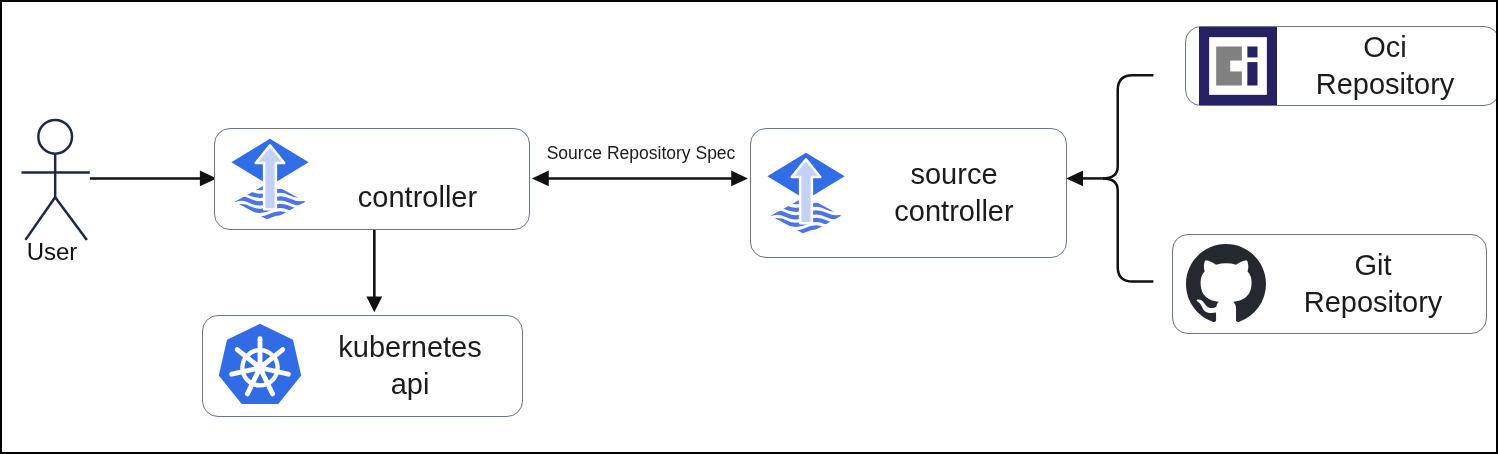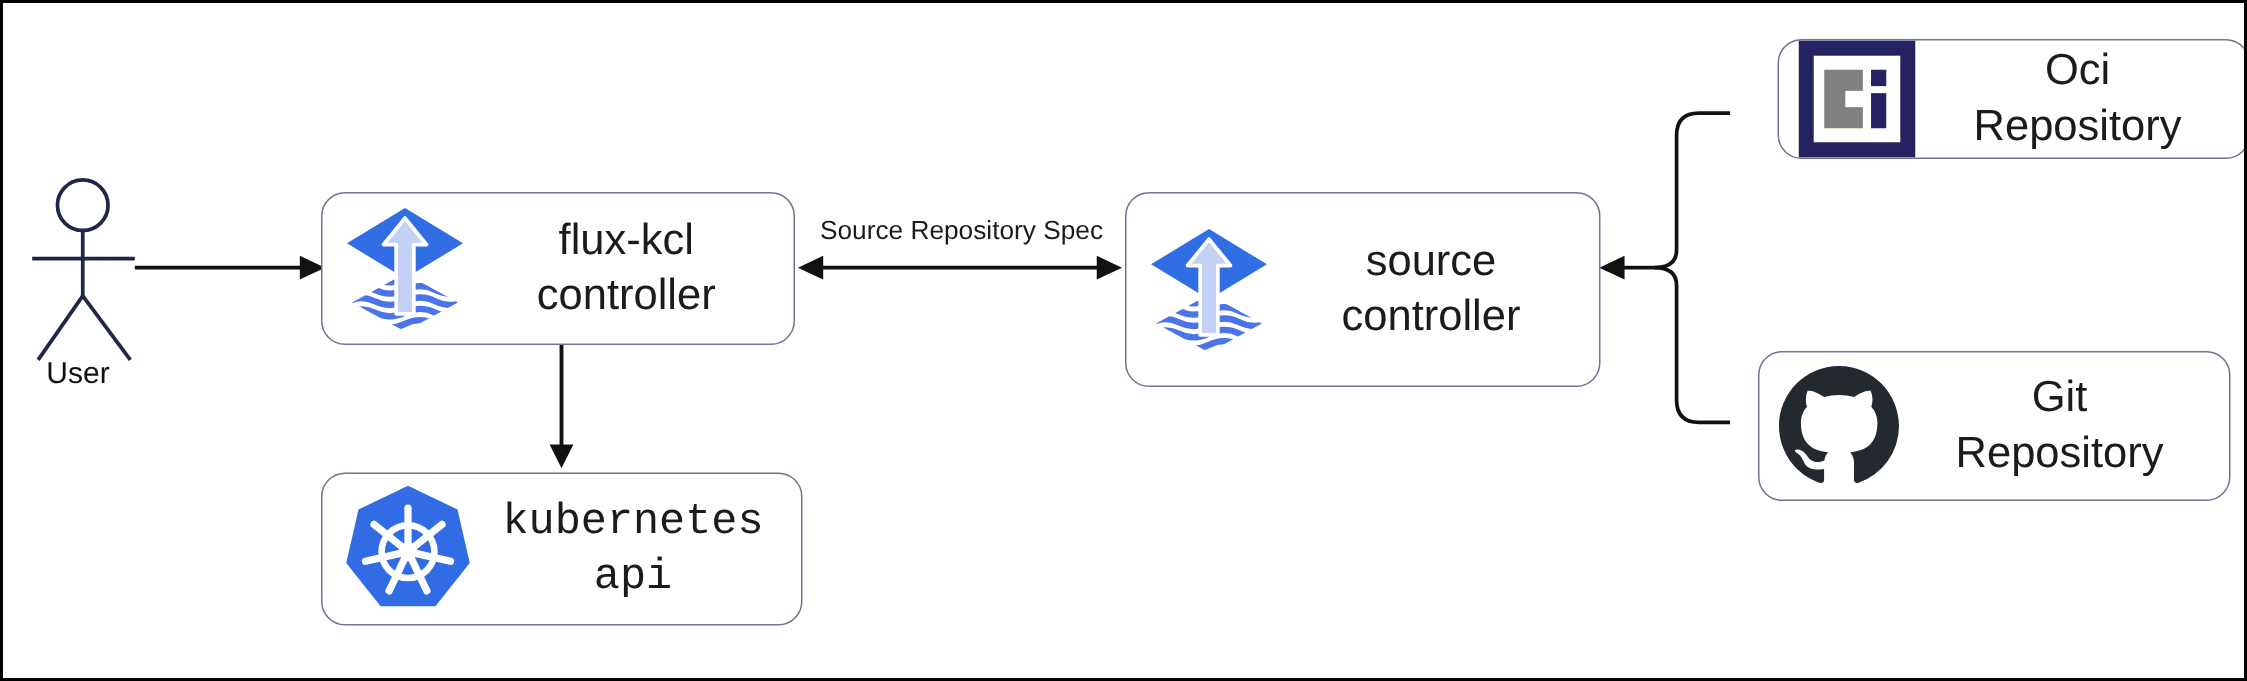--- a/index.html
+++ b/index.html
@@ -27,25 +27,25 @@
     font-size:29px;line-height:37px;color:#1b1b1b;
     padding-right:6px;white-space:nowrap;
   }
   .edge-label{
     position:absolute;text-align:center;
     font-size:17.5px;line-height:21px;color:#1b1b1b;
     white-space:nowrap;
   }
   .actor-label{
     position:absolute;text-align:center;
-    font-size:20px;color:#111;white-space:nowrap;
+    font-size:24px;color:#111;white-space:nowrap;
   }
   #node-flux-kcl{left:212px;top:126px;width:316px;height:102px;}
   #node-source  {left:748px;top:126px;width:317px;height:130px;}
-  #node-kube    {left:212px;top:313px;width:321px;height:102px;font-family:Liberation Mono, monospace;}
+  #node-kube    {left:200px;top:313px;width:321px;height:102px;}
   #node-oci     {left:1157px;top:24px;width:315px;height:80px;margin-left:26px;}
   #node-git     {left:1170px;top:232px;width:315px;height:100px;}
   #label-kclrun {left:61px;top:146px;width:160px;}
   #label-srcspec{left:529px;top:141px;width:220px;}
   #label-user   {left:10px;top:236px;width:80px;}
 </style>
 </head>
 <body>
 
 <div class="canvas">
@@ -98,21 +98,21 @@
           <path d="M2,62 q12,-8 24,-2 t24,0 t24,0 t24,0"></path>
           <path d="M2,71 q12,-8 24,-2 t24,0 t24,0 t24,0"></path>
           <path d="M2,80 q12,-8 24,-2 t24,0 t24,0 t24,0"></path>
           <path d="M2,89 q12,-8 24,-2 t24,0 t24,0 t24,0"></path>
           <path d="M2,98 q12,-8 24,-2 t24,0 t24,0 t24,0"></path>
         </g>
         <polygon points="50,12 67,33 57,33 57,88 43,88 43,33 33,33" fill="#c3d2f4" stroke="#ffffff" stroke-width="3" stroke-linejoin="round"></polygon>
       </svg>
     </span>
     <span class="txt">
-      <span>flux-kcl</span><br>
+      <br>
       <span>controller</span>
     </span>
   </div>
 
   <div class="node" id="node-source">
     <span class="icon">
       <svg width="84" height="88" viewBox="0 0 100 104">
         <polygon points="50,4 96,32 50,60 4,32" fill="#316de4"></polygon>
         <clipPath id="wav2">
             <polygon points="50,56 92,79 50,102 8,79"></polygon>

